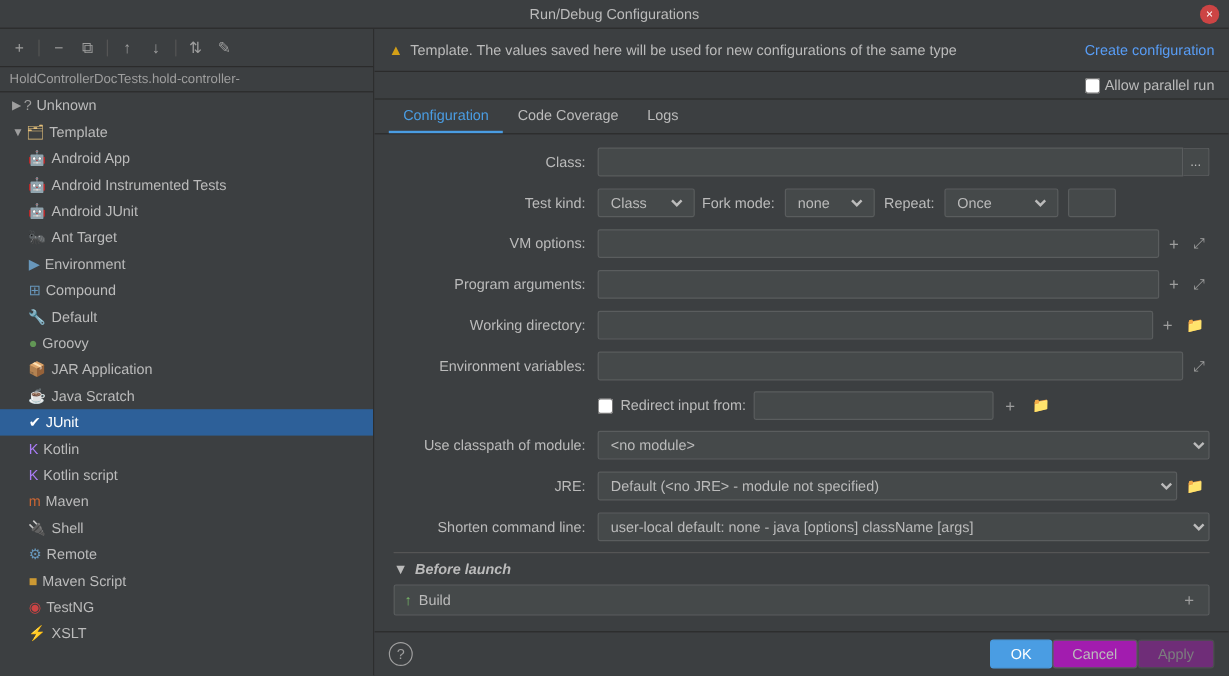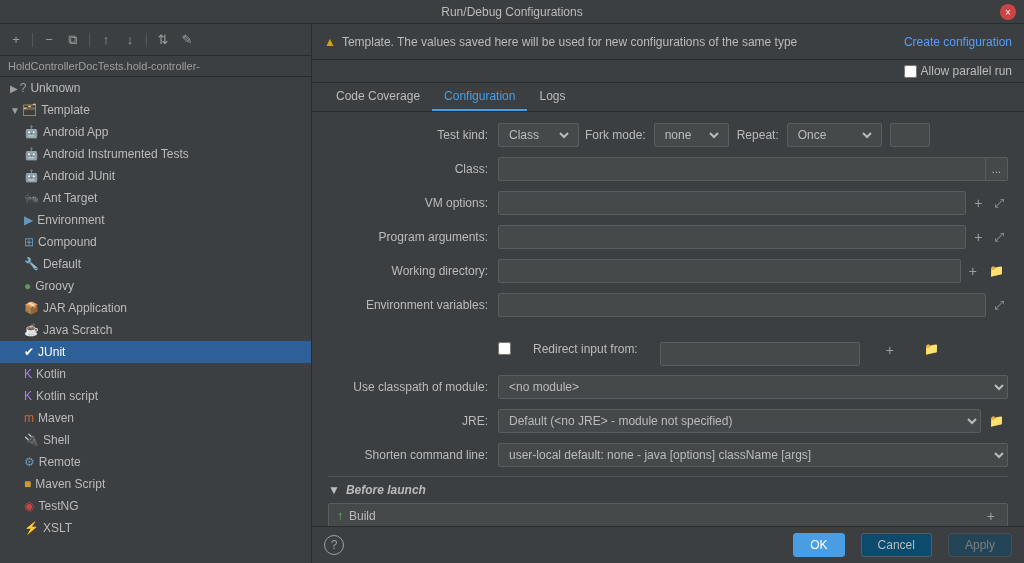--- a/index.html
+++ b/index.html
@@ -254,23 +254,22 @@
       display: flex;
       align-items: center;
       margin-bottom: 8px;
     }
     .checkbox-label-area {
       width: 170px;
       min-width: 170px;
     }
     .checkbox-area {
       display: flex;
-      align-items: flex-start;
-      gap: 22px;
-      margin-top: 16px;
+      align-items: center;
+      gap: 6px;
     }
     .wide-select {
       background: #45494a;
       border: 1px solid #5a5d5e;
       color: #bbbbbb;
       font-size: 12px;
       padding: 2px 6px;
       height: 24px;
       outline: none;
       flex: 1;
@@ -332,29 +331,29 @@
       border: 1px solid #9e9e9e;
       display: flex;
       align-items: center;
       justify-content: center;
       cursor: pointer;
       color: #9e9e9e;
       font-size: 12px;
     }
     .action-buttons {
       display: flex;
-      gap: 16px;
+      gap: 0;
     }
     .action-btn {
       padding: 4px 16px;
       font-size: 12px;
       cursor: pointer;
       border-radius: 3px;
       border: 1px solid #5a5d5e;
-      background: #0c4a6e;
+      background: #a21caf;
       color: #bbbbbb;
     }
     .action-btn.primary {
       background: #4a9de3;
       border-color: #4a9de3;
       color: #fff;
     }
     .action-btn.disabled { opacity: 0.5; cursor: default; }
     
     .icon-android { color: #78b868; }
@@ -528,26 +527,34 @@
       </div>
       <span class="create-link">Create configuration</span>
     </div>
 
     <div class="allow-parallel">
       <input type="checkbox" style="">
       <span>Allow parallel run</span>
     </div>
 
     <div class="tabs-bar">
+      <div class="tab active">Configuration</div>
       <div class="tab">Code Coverage</div>
-      <div class="tab active">Configuration</div>
       <div class="tab">Logs</div>
     </div>
 
     <div class="config-body">
+
+      <div class="form-row">
+        <div class="form-label">Class:</div>
+        <div class="form-control input-with-btn">
+          <input class="text-input" type="text" style="">
+          <button class="ellipsis-btn">...</button>
+        </div>
+      </div>
 
       <div class="form-row">
         <div class="form-label">Test kind:</div>
         <div class="form-control">
           <div class="select-box">
             <select>
               <option>Class</option>
               <option>Method</option>
               <option>Package</option>
             </select>
@@ -569,28 +576,20 @@
                 <option>Until failure</option>
                 <option>Unlimited</option>
               </select>
             </div>
             <input class="small-input" type="text" style="">
           </div>
         </div>
       </div>
 
       <div class="form-row">
-        <div class="form-label">Class:</div>
-        <div class="form-control input-with-btn">
-          <input class="text-input" type="text" style="">
-          <button class="ellipsis-btn">...</button>
-        </div>
-      </div>
-
-      <div class="form-row">
         <div class="form-label">VM options:</div>
         <div class="form-control row-with-plus">
           <input class="text-input" type="text" style="">
           <span class="plus-btn">+</span>
           <span class="folder-btn">⤢</span>
         </div>
       </div>
 
       <div class="form-row">
         <div class="form-label">Program arguments:</div>

